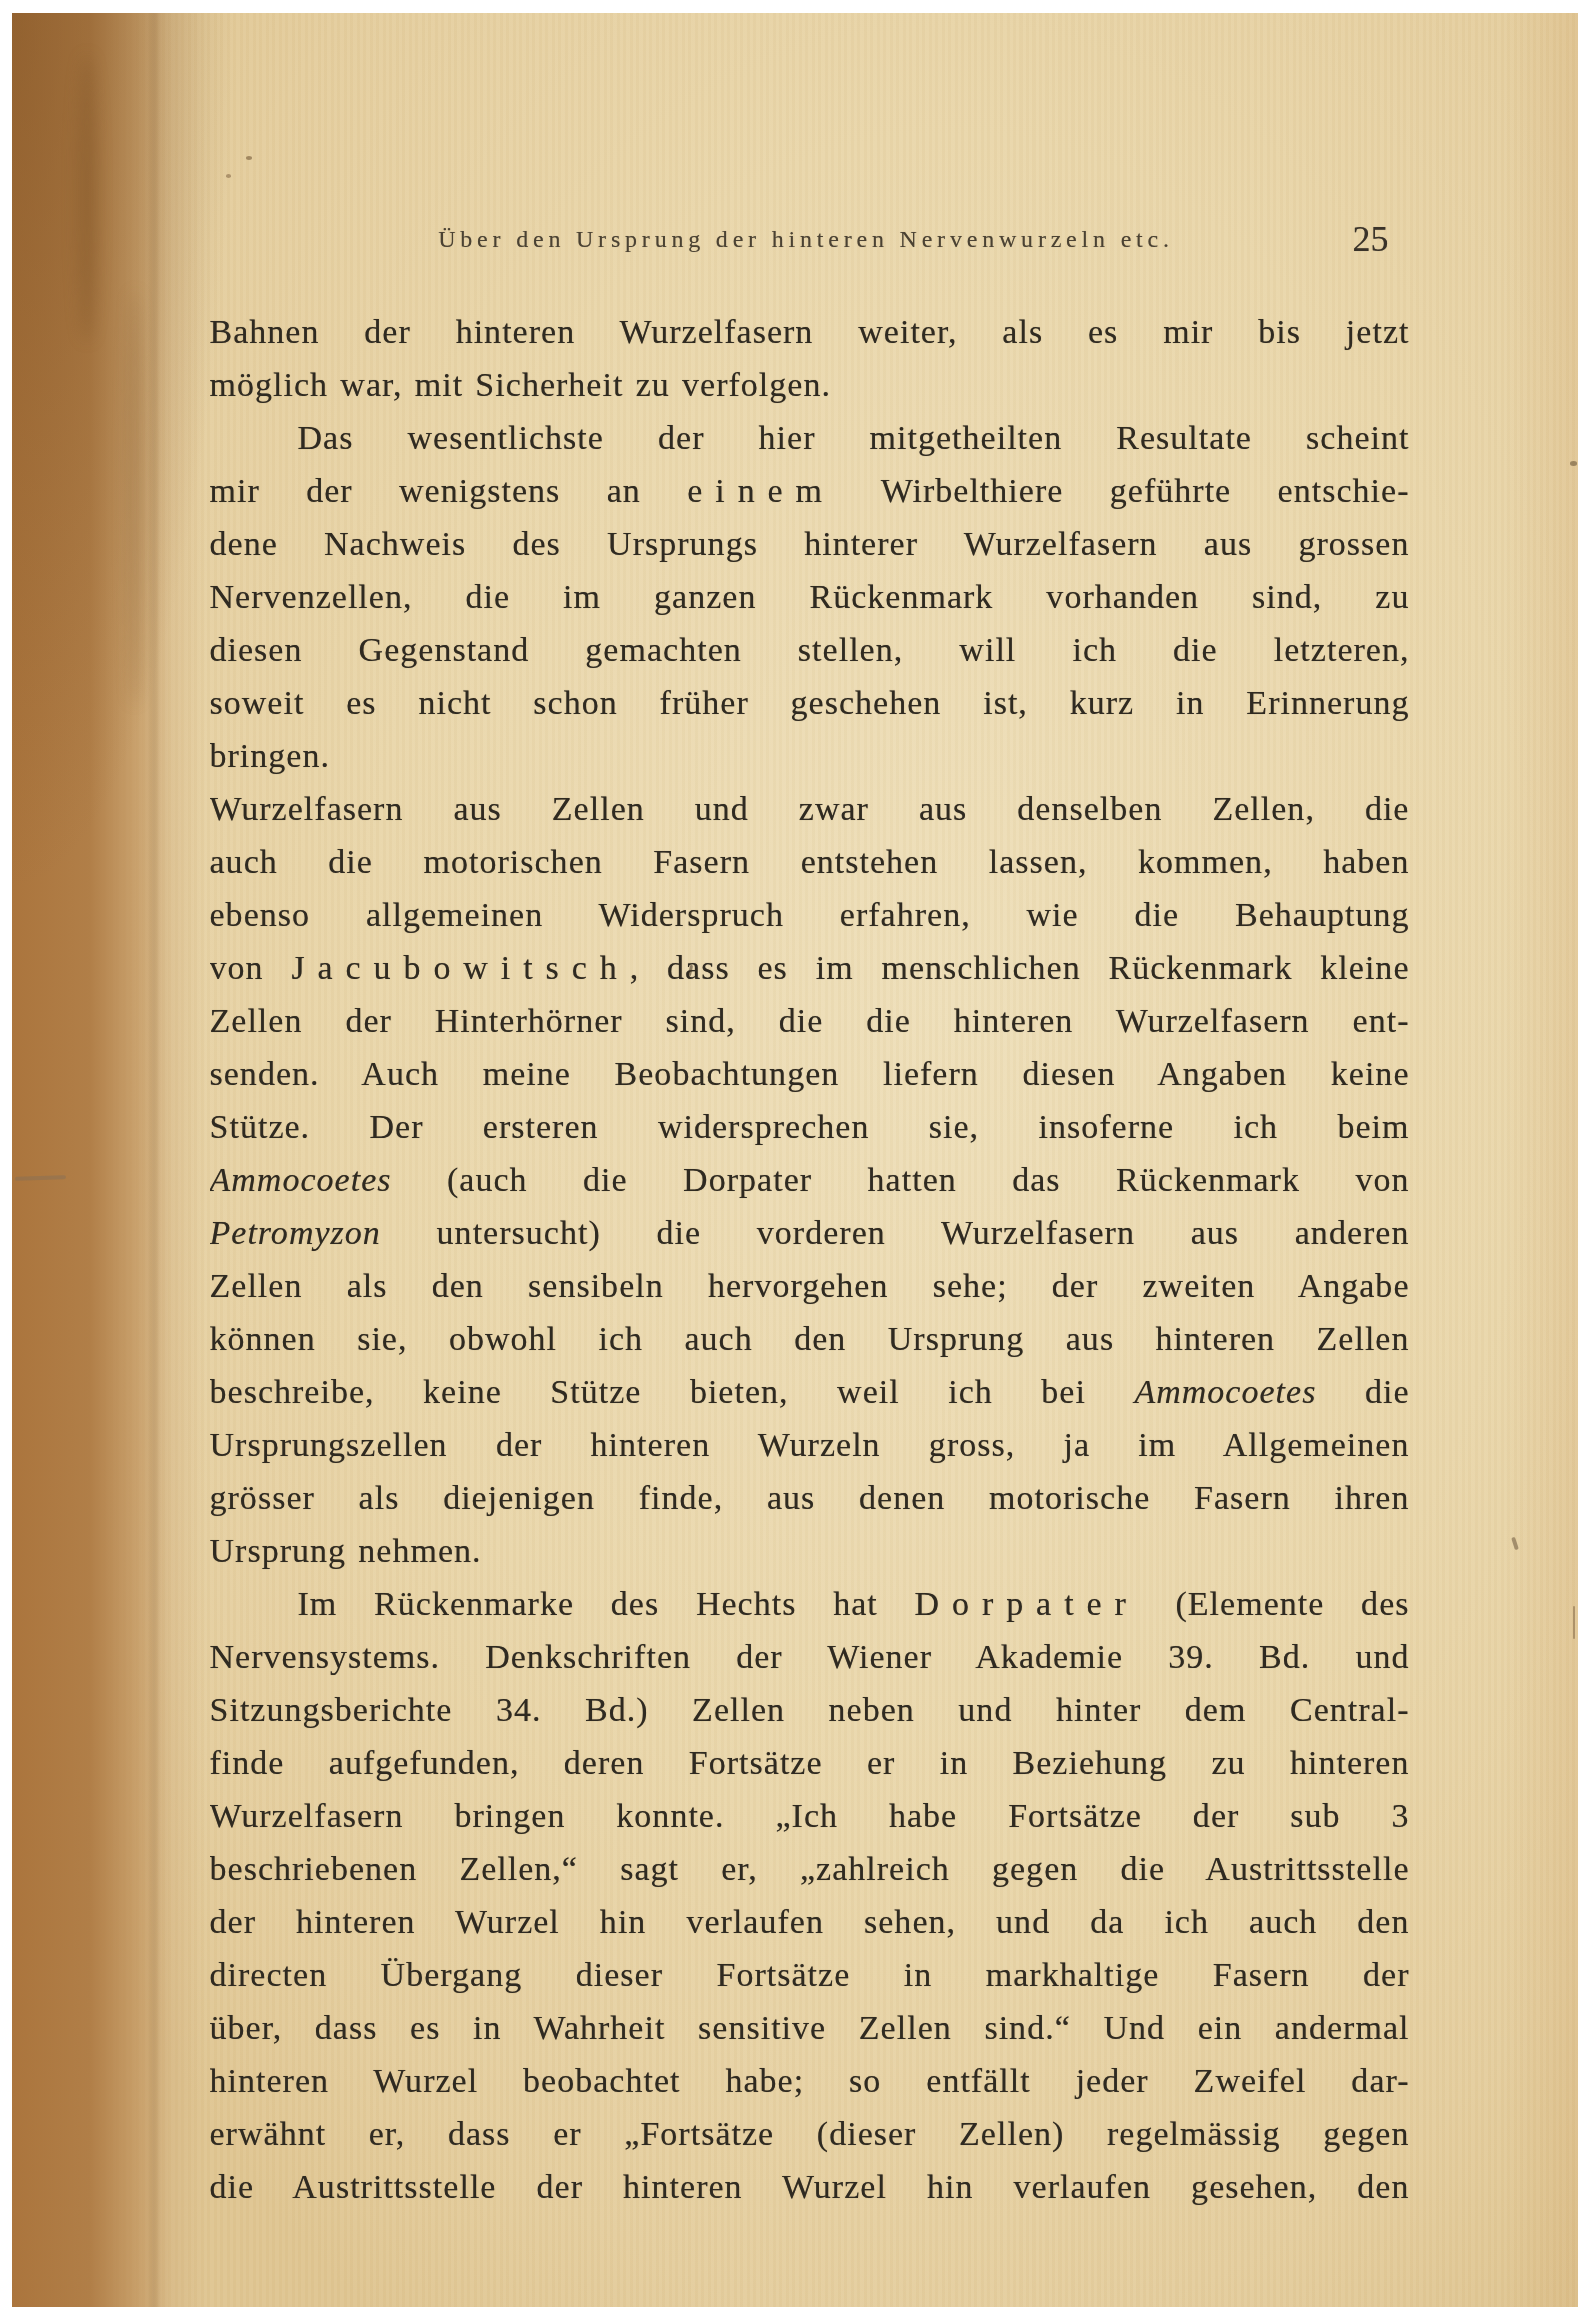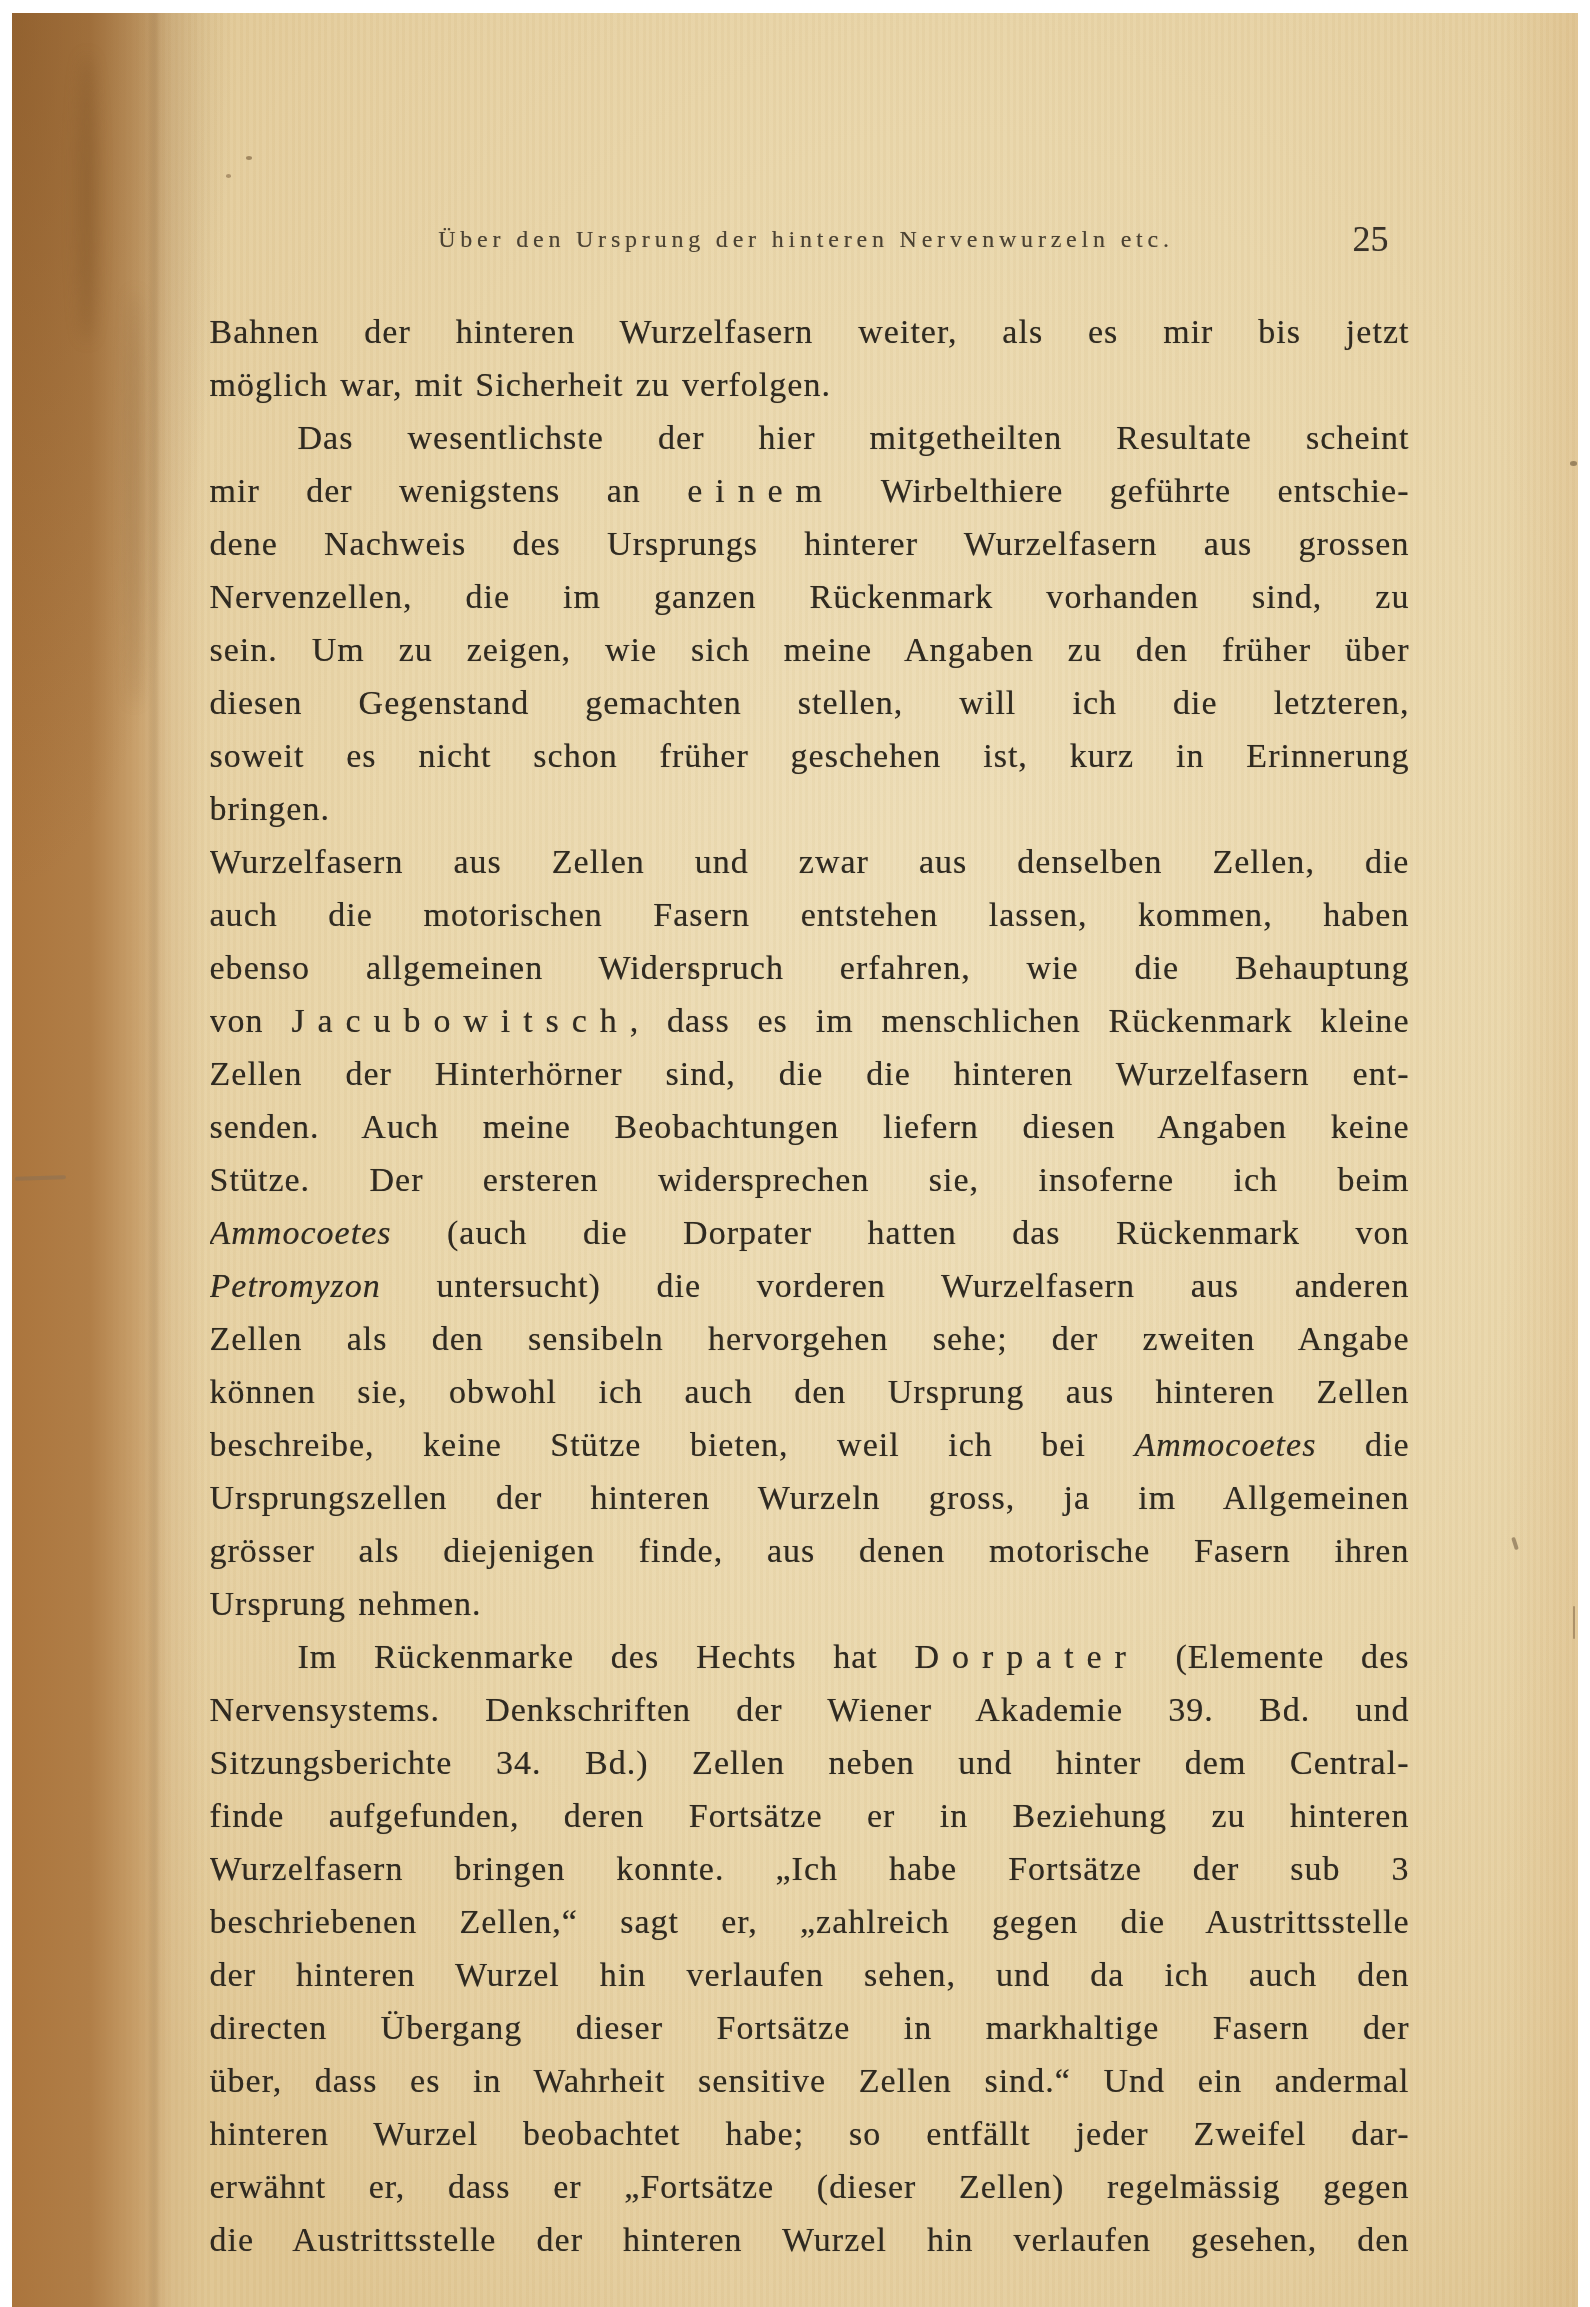--- a/index.html
+++ b/index.html
@@ -80,21 +80,20 @@
     <span class="pagenum">25</span>
   </div>
 
   <div class="textblock" id="textblock">
       <div class="line j"><span>Bahnen der hinteren Wurzelfasern weiter, als es mir bis jetzt</span></div>
       <div class="line"><span>möglich war, mit Sicherheit zu verfolgen.</span></div>
       <div class="line j ind"><span>Das wesentlichste der hier mitgetheilten Resultate scheint</span></div>
       <div class="line j"><span>mir der wenigstens an </span><span class="sp">einem</span><span> Wirbelthiere geführte entschie-</span></div>
       <div class="line j"><span>dene Nachweis des Ursprungs hinterer Wurzelfasern aus grossen</span></div>
       <div class="line j"><span>Nervenzellen, die im ganzen Rückenmark vorhanden sind, zu</span></div>
-      <div class="line j"><span>sein. Um zu zeigen, wie sich meine Angaben zu den früher über</span></div>
       <div class="line j"><span>diesen Gegenstand gemachten stellen, will ich die letzteren,</span></div>
       <div class="line j"><span>soweit es nicht schon früher geschehen ist, kurz in Erinnerung</span></div>
       <div class="line"><span>bringen.</span></div>
       <div class="line j"><span>Wurzelfasern aus Zellen und zwar aus denselben Zellen, die</span></div>
       <div class="line j"><span>auch die motorischen Fasern entstehen lassen, kommen, haben</span></div>
       <div class="line j"><span>ebenso allgemeinen Widerspruch erfahren, wie die Behauptung</span></div>
       <div class="line j"><span>von </span><span class="sp">Jacubowitsch</span><span>, dass es im menschlichen Rückenmark kleine</span></div>
       <div class="line j"><span>Zellen der Hinterhörner sind, die die hinteren Wurzelfasern ent-</span></div>
       <div class="line j"><span>senden. Auch meine Beobachtungen liefern diesen Angaben keine</span></div>
       <div class="line j"><span>Stütze. Der ersteren widersprechen sie, insoferne ich beim</span></div>

